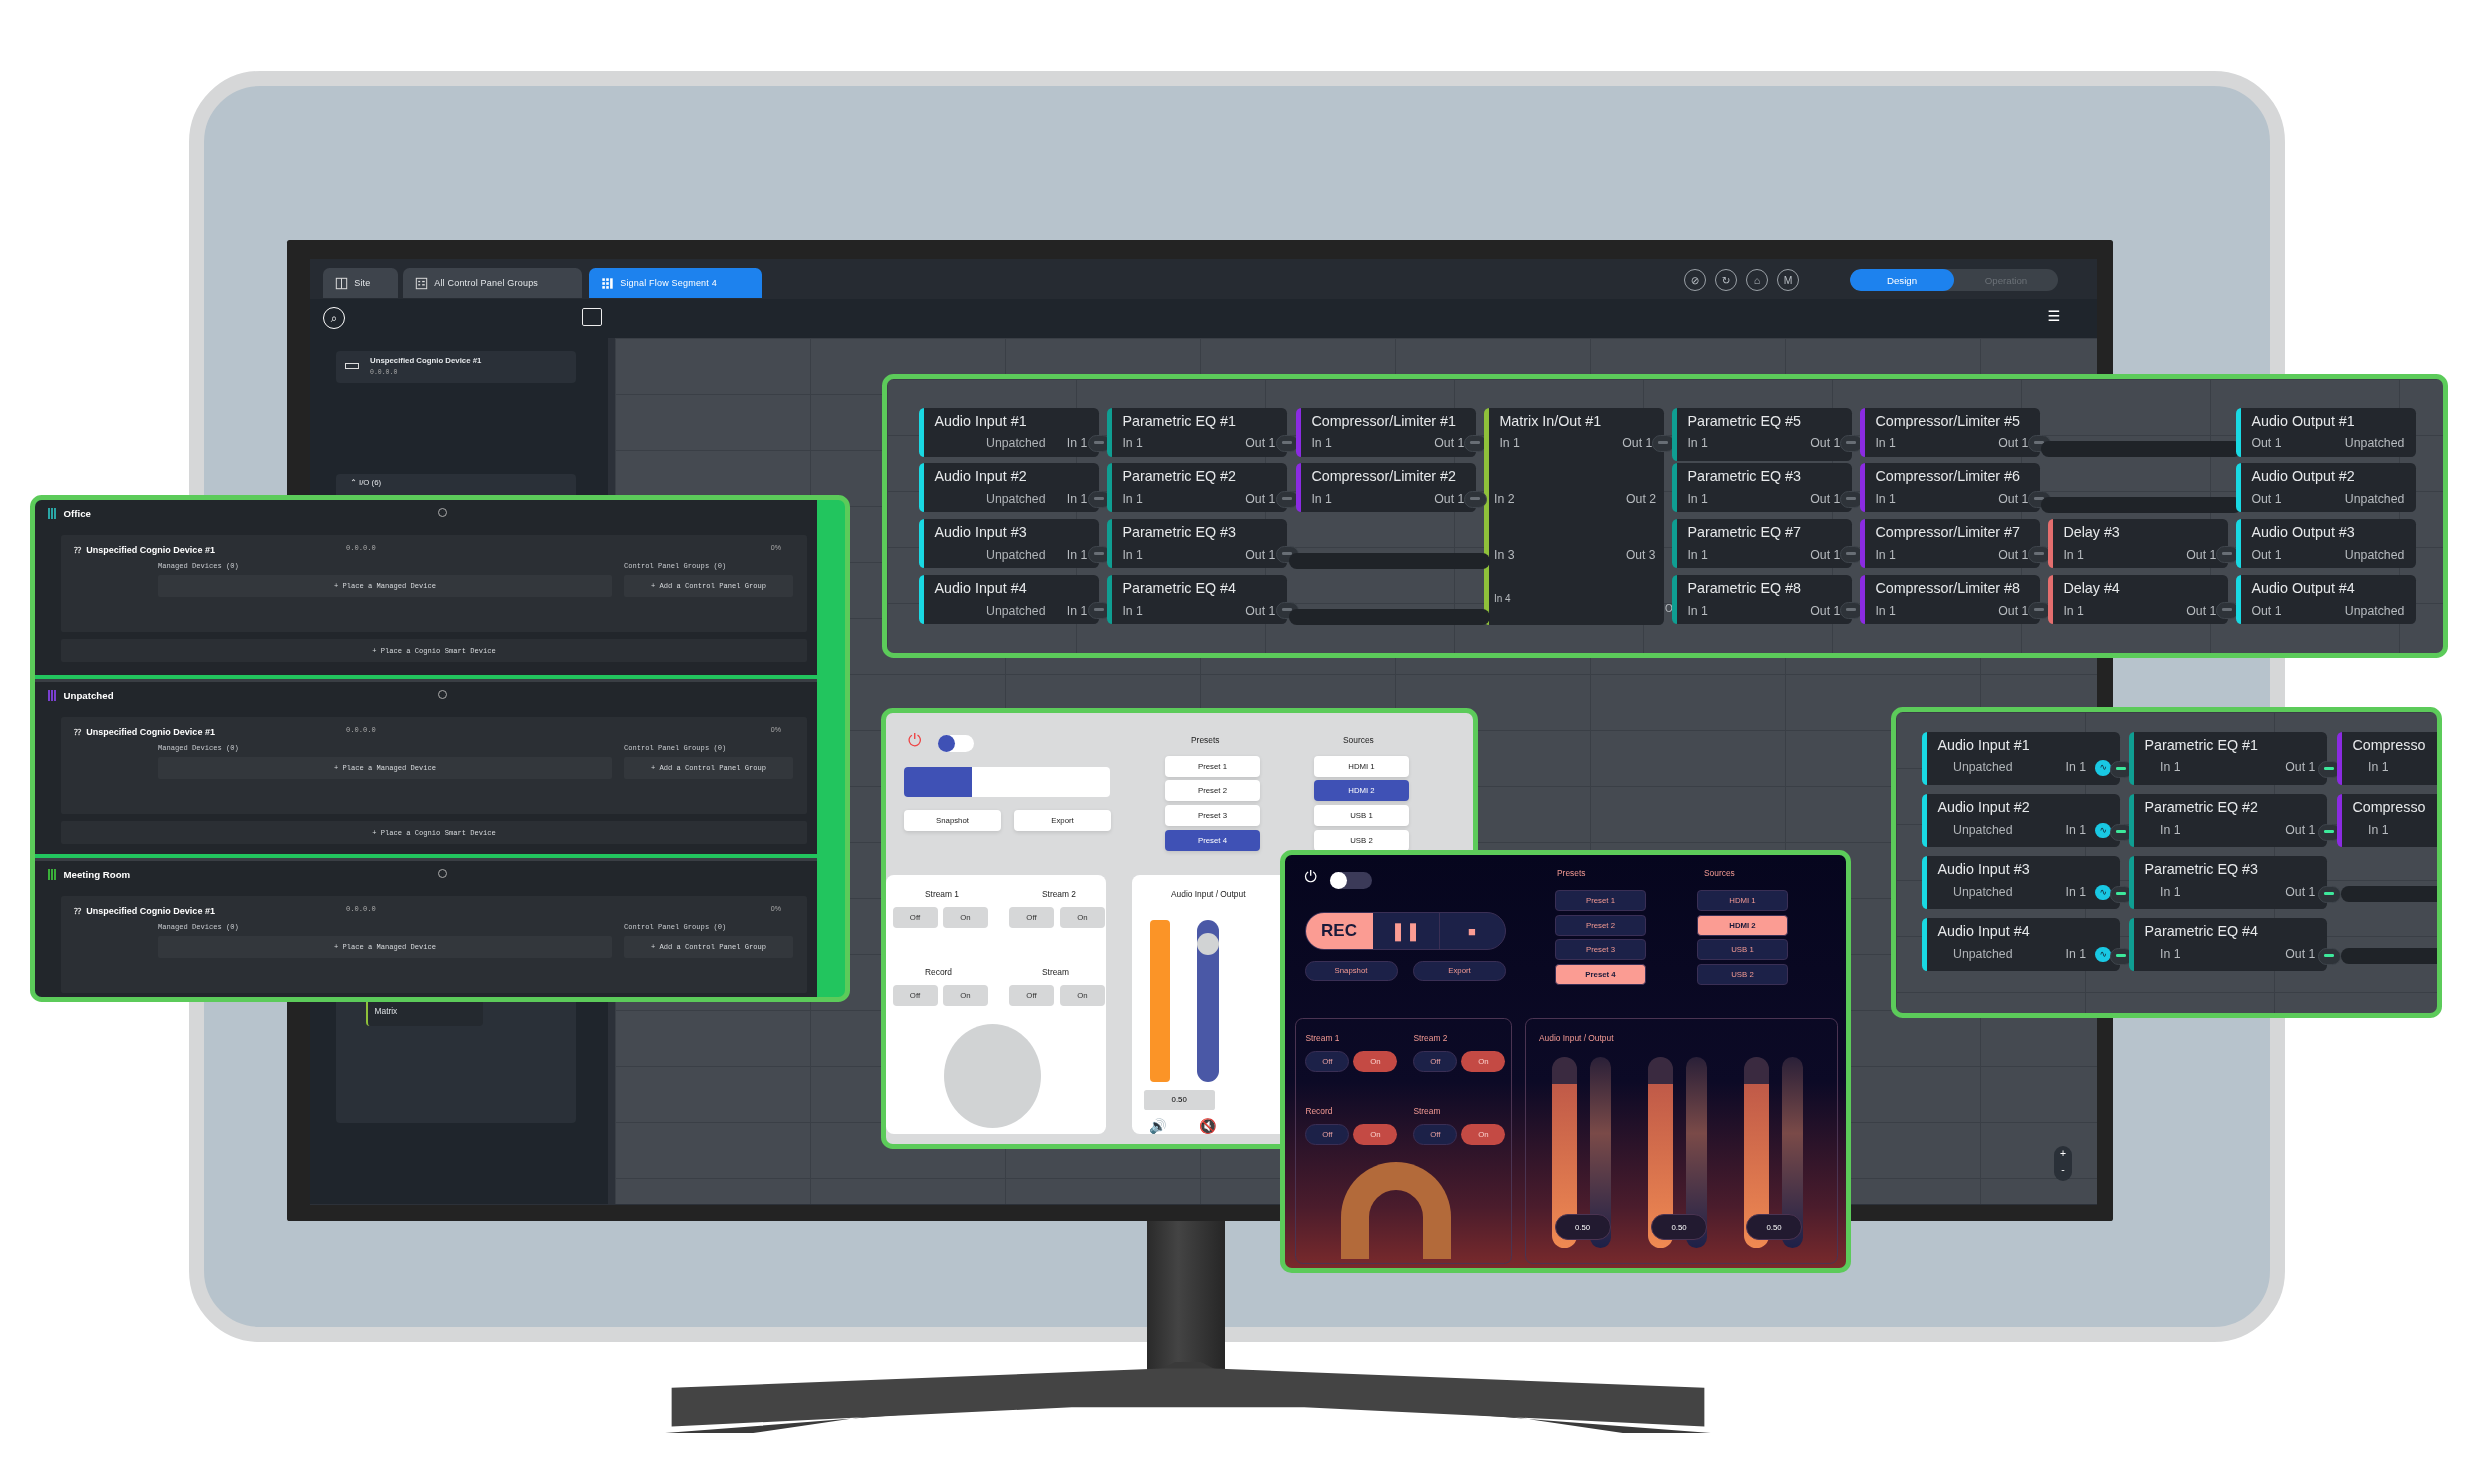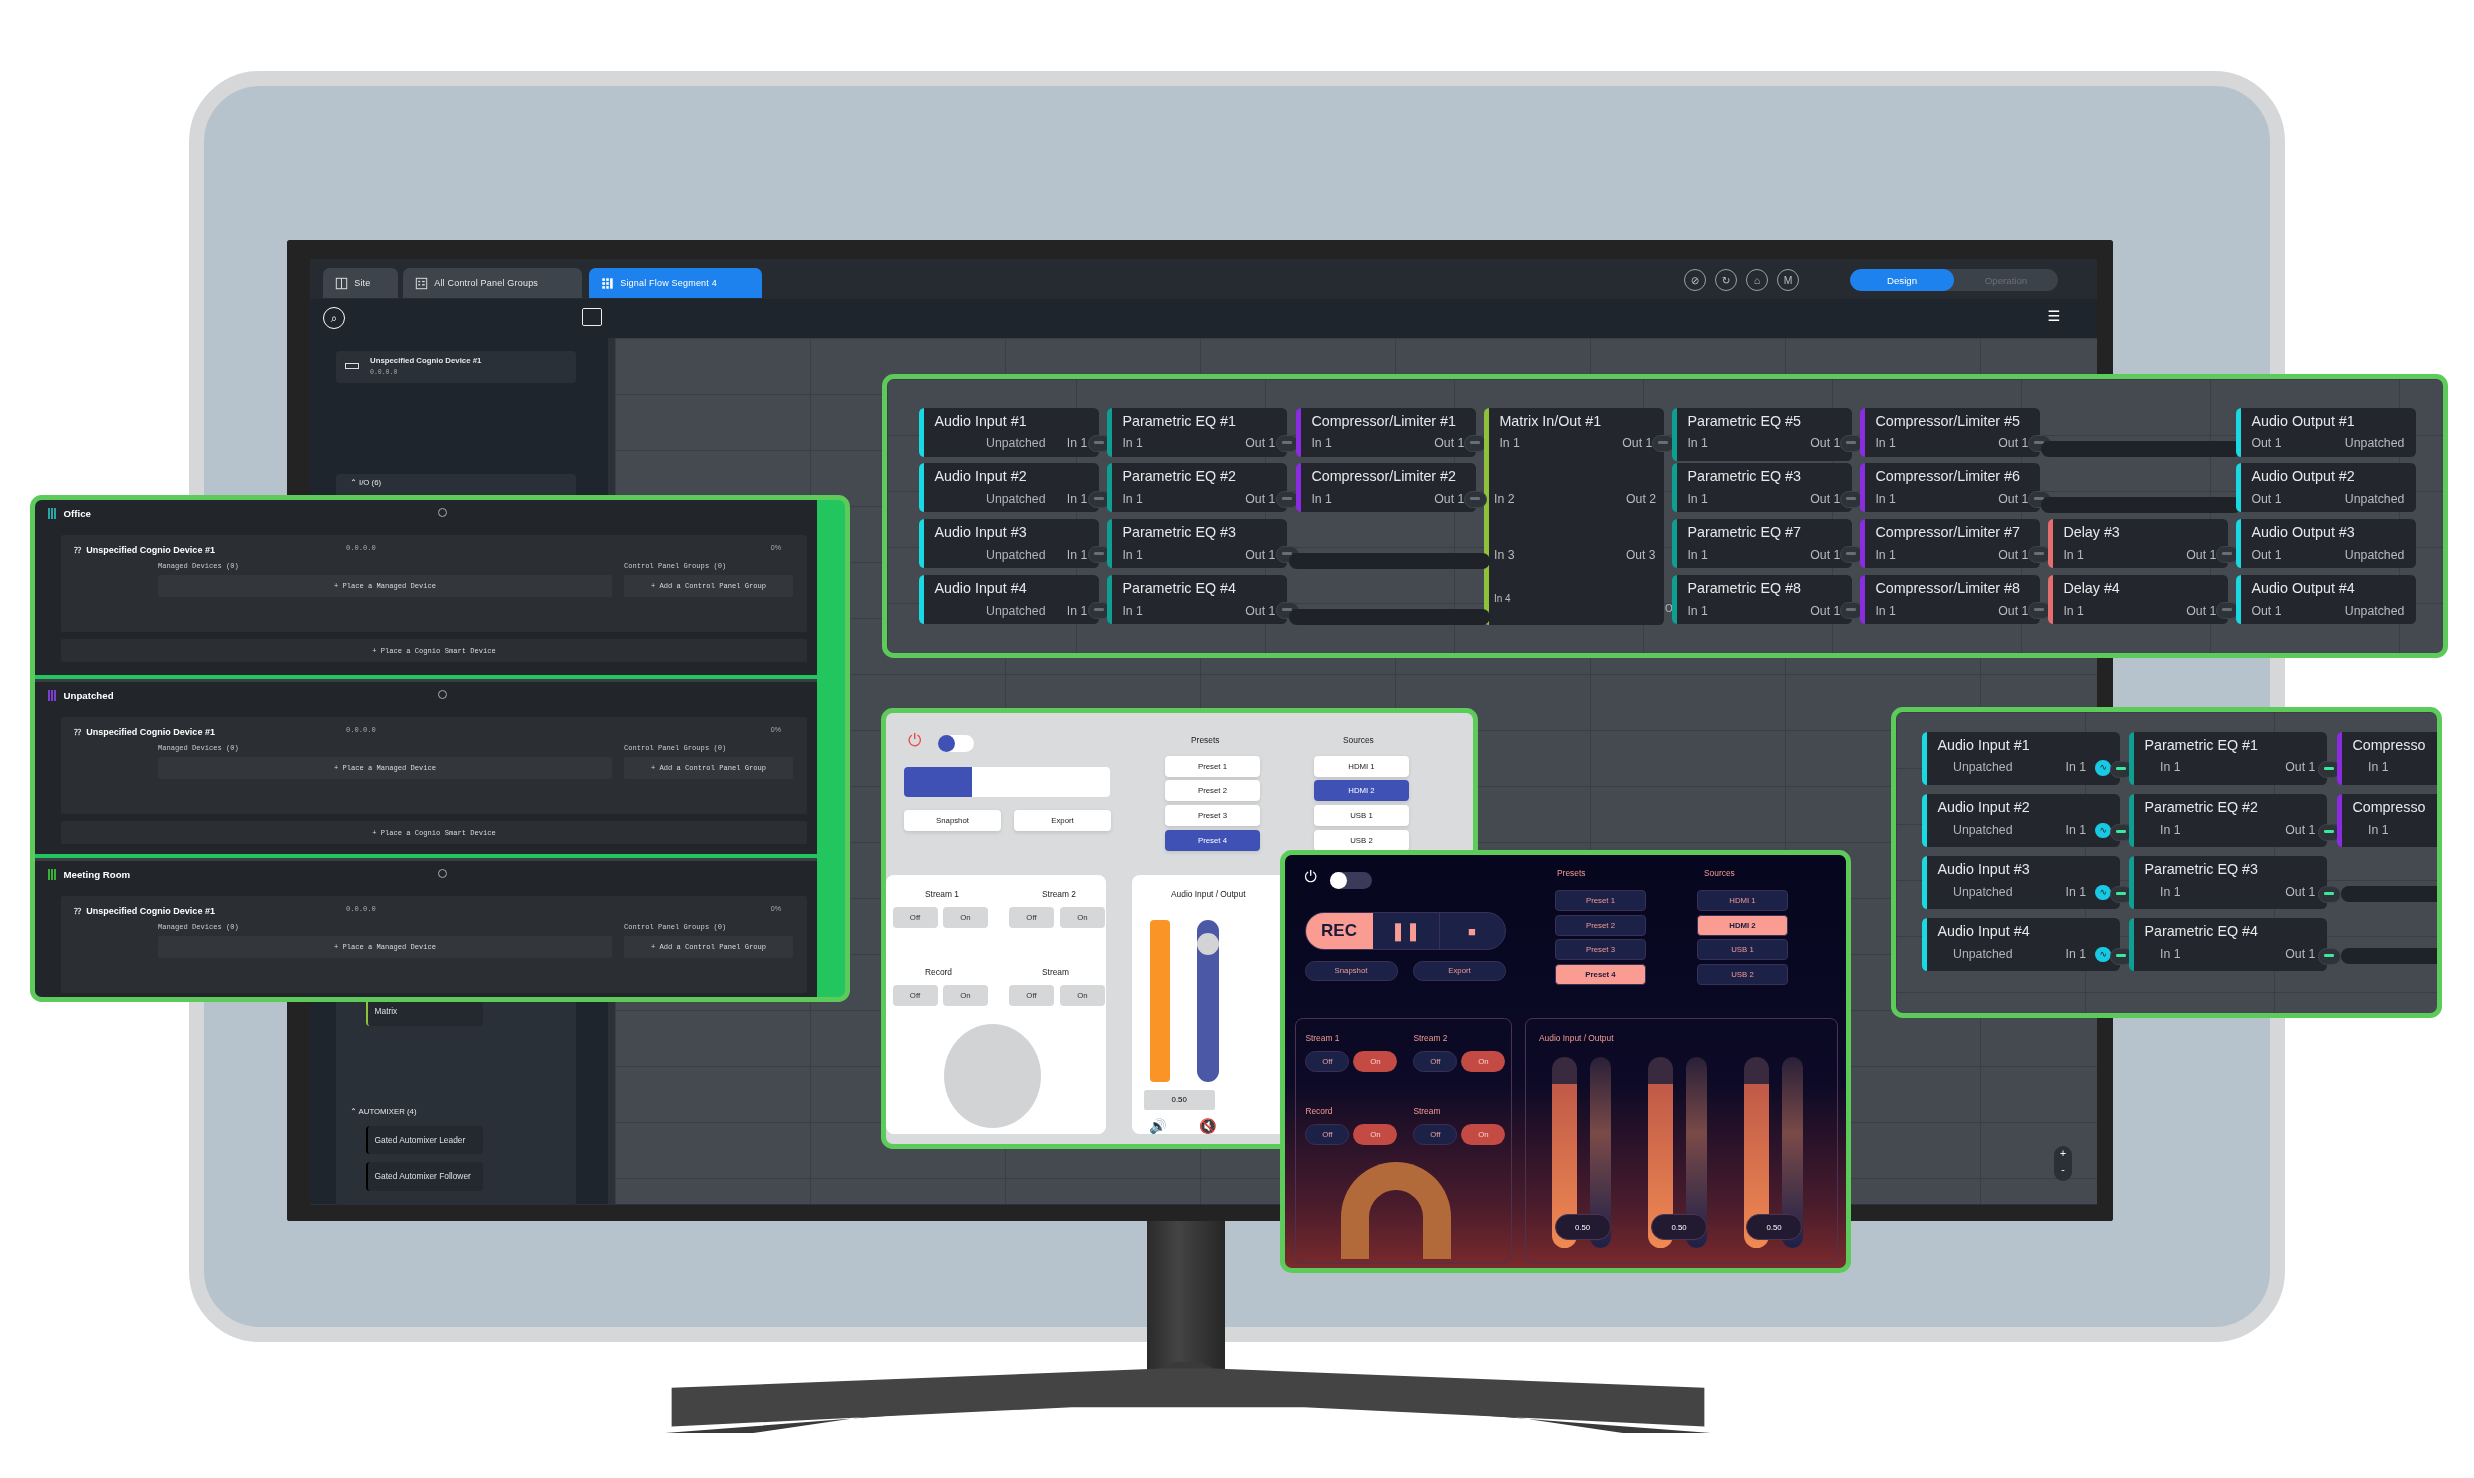--- a/index.html
+++ b/index.html
@@ -135,25 +135,20 @@
     <div class="sb-card" style="top:13px;height:32px">
       <div class="abs" style="left:9px;top:11.7px;width:14.3px;height:6.5px;border:1.3px solid #ddd"></div>
       <div class="abs" style="left:34px;top:5.2px;font-size:7.8px;font-weight:bold">Unspecified Cognio Device #1</div>
       <div class="abs mono" style="left:34px;top:18px;font-size:6.5px;color:#aaa">0.0.0.0</div>
     </div>
     <div class="sb-card" style="top:136px;height:649px">
       <div class="abs" style="left:14.3px;top:3.9px;font-size:7.8px">⌃ <span>I/O (6)</span></div>
       <div class="sb-item" style="top:486px">Mixer</div>
       <div class="sb-item" style="top:523px">Matrix</div>
     </div>
-    <div class="sb-card" style="top:759px;height:108px">
-      <div class="abs" style="left:14.3px;top:10.4px;font-size:7.8px">⌃ <span>AUTOMIXER (4)</span></div>
-      <div class="sb-item" style="top:28.5px;border-left-color:#000">Gated Automixer Leader</div>
-      <div class="sb-item" style="top:65px;border-left-color:#000">Gated Automixer Follower</div>
-    </div>
   </div>
   <div class="abs canvas">
     <div class="abs zoomctl">
       <div>+</div>
       <div>-</div>
     </div>
   </div>
 </div>
 
 <div class="ovl ovl-grid" style="left:882px;top:374px;width:1566px;height:284px" id="sf">

